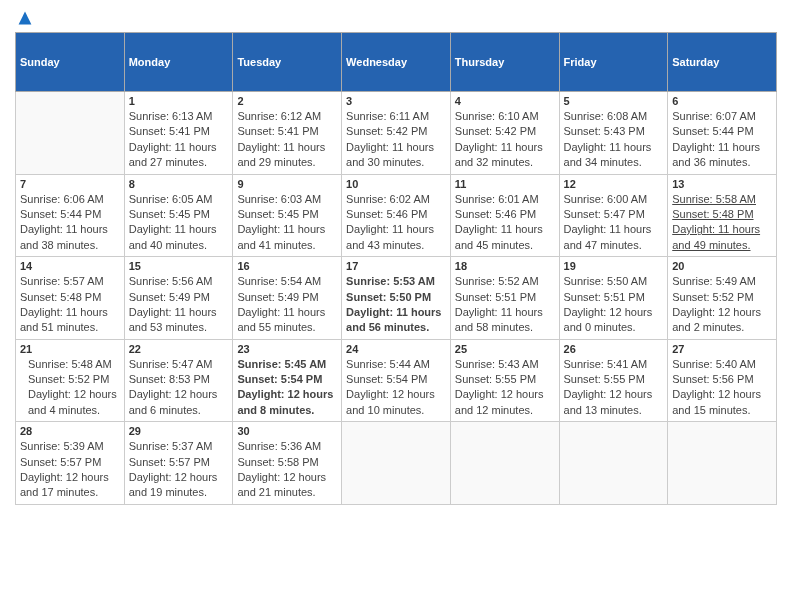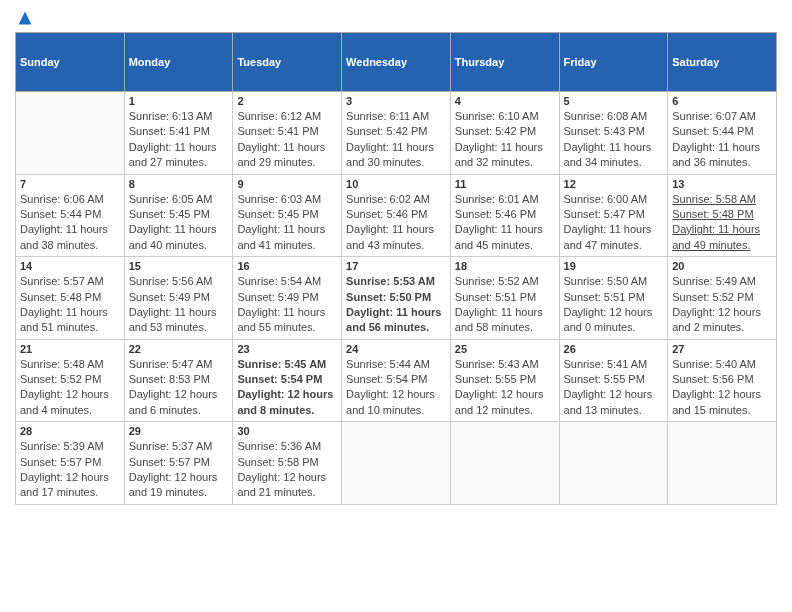--- a/index.html
+++ b/index.html
@@ -270,21 +270,21 @@
             <span class="day-number">20</span>
             <div class="day-info" style="white-space: pre-line;">Sunrise: 5:49 AM
 Sunset: 5:52 PM
 Daylight: 12 hours
 and 2 minutes.</div>
           </td>
         </tr>
         <tr>
           <td>
             <span class="day-number">21</span>
-            <div class="day-info" style="white-space: pre-line;">Sunrise: 5:48 AM
+            <div class="day-info" style="white-space: pre-line; margin-left: 8px;">Sunrise: 5:48 AM
 Sunset: 5:52 PM
 Daylight: 12 hours
 and 4 minutes.</div>
           </td>
           <td>
             <span class="day-number">22</span>
             <div class="day-info" style="white-space: pre-line;">Sunrise: 5:47 AM
 Sunset: 8:53 PM
 Daylight: 12 hours
 and 6 minutes.</div>

